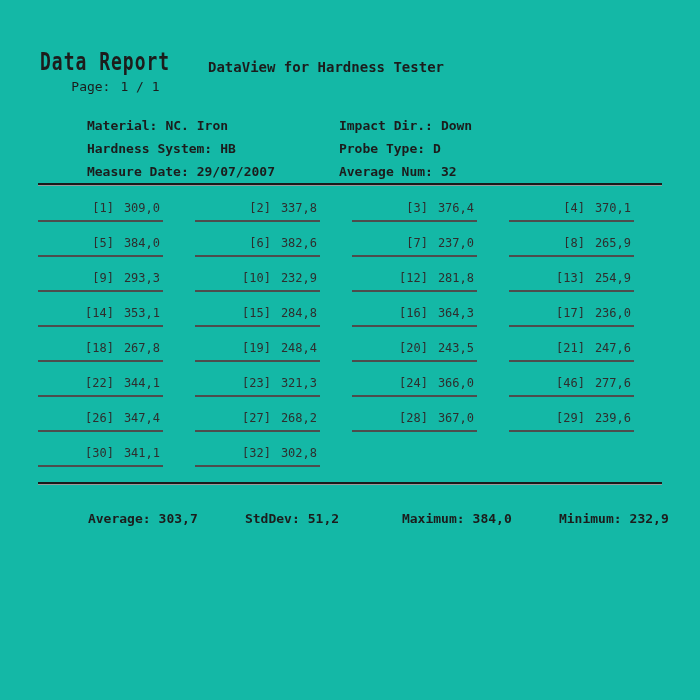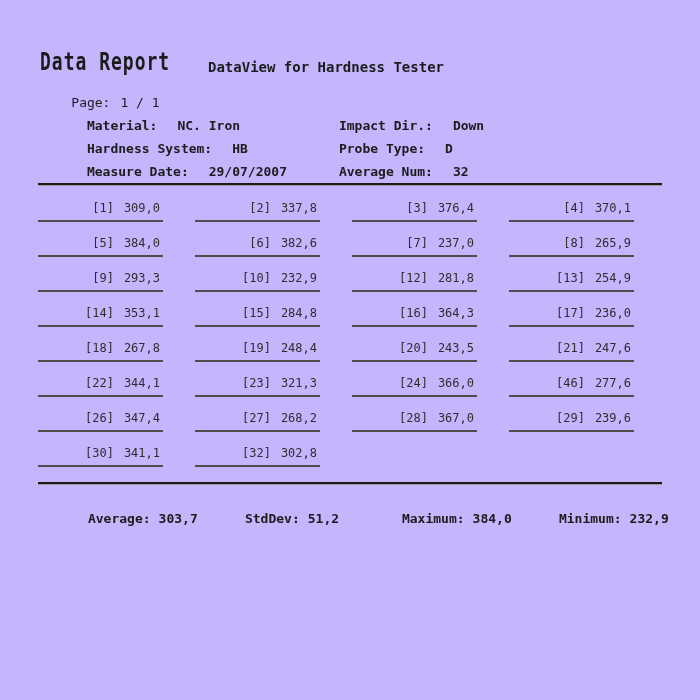--- a/index.html
+++ b/index.html
@@ -1,41 +1,41 @@
 <!DOCTYPE html>
 <html><head>
 <meta charset="utf-8">
 <style>
   html,body{margin:0;padding:0;background:#ffffff;}
   .page{
-    position:relative;width:700px;height:700px;background:#c4b5fd;
+    position:relative;width:700px;height:700px;background:#14b8a6;
     font-family:"DejaVu Sans Mono","Liberation Mono",monospace;
     color:#1c1c1c;overflow:hidden;
   }
   .title{
     position:absolute;left:40px;top:47px;
     font-size:18px;font-weight:700;letter-spacing:1px;
     transform:scaleY(1.35);transform-origin:left top;white-space:pre;
   }
   .subtitle{
     position:absolute;left:208px;top:59px;
     font-size:14px;font-weight:700;white-space:pre;
   }
   .page-indicator{
-    position:absolute;left:40px;top:80px;
+    position:absolute;left:40px;top:64px;
     font-size:13px;font-weight:400;white-space:pre;
   }
   .page-indicator .pv{margin-left:10px;}
   .meta{
     position:absolute;left:40px;top:103px;width:620px;
     display:grid;grid-template-columns:252px auto;grid-auto-rows:23px;
     font-size:13px;font-weight:700;
   }
   .meta-cell{white-space:pre;}
-  .meta-cell .v{margin-left:20px;}
+  .meta-cell .v{margin-left:8px;}
   .rule{
     position:absolute;left:38px;width:624px;height:2px;
     background:#1a1a1a;border-bottom:1px solid #9a9a9a;
   }
   .rule-top{top:183px;}
   .rule-bottom{top:482px;}
   .grid{
     position:absolute;left:38px;top:201px;width:596px;
     display:grid;grid-template-columns:repeat(4,125px);
     column-gap:32px;row-gap:14px;

